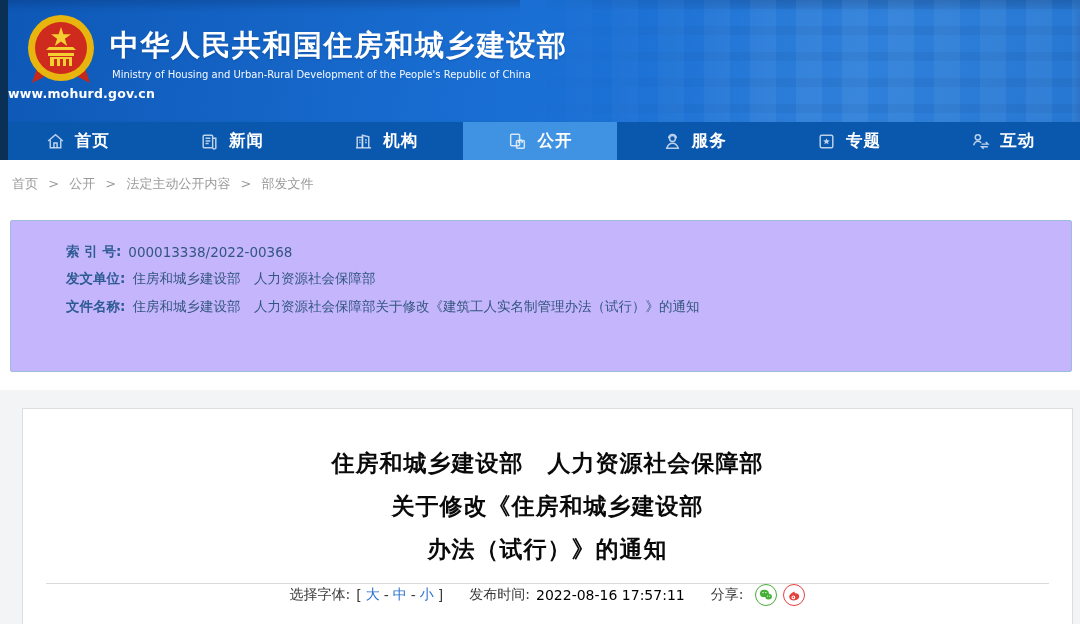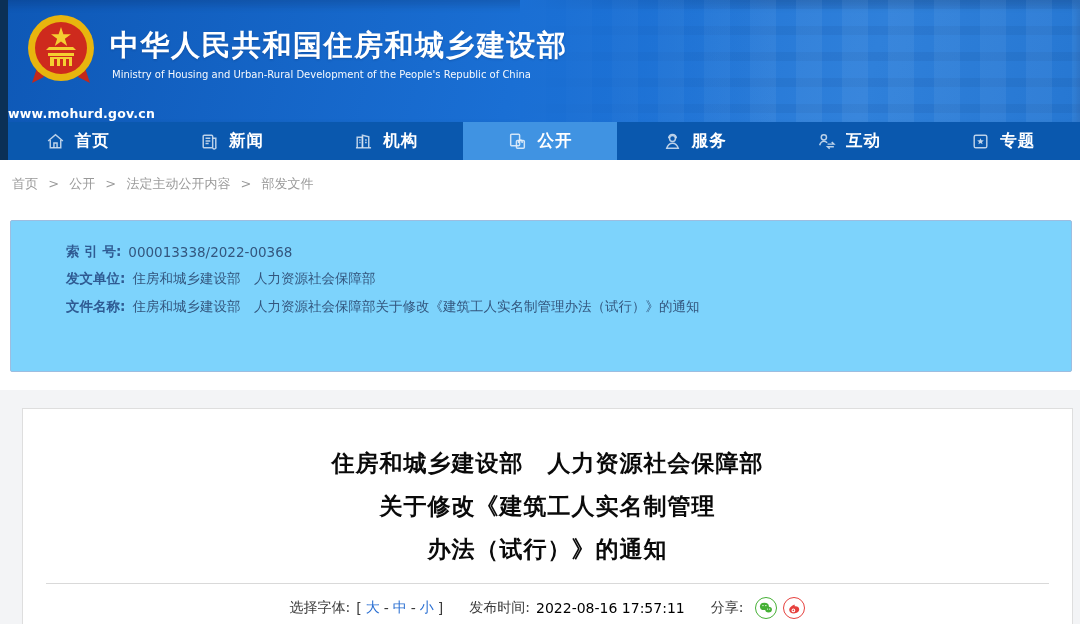--- a/index.html
+++ b/index.html
@@ -14,21 +14,21 @@
     background:
       repeating-linear-gradient(90deg, rgba(205,230,255,.14) 0 26px, transparent 26px 46px),
       repeating-linear-gradient(180deg, rgba(8,38,88,.16) 0 9px, transparent 9px 26px);
   }
   .building-fade { position:absolute; top:0; right:0; width:560px; height:122px;
     background:linear-gradient(90deg,#1a6fd4 0%, rgba(26,111,212,0) 45%); }
   .left-strip { position:absolute; left:0; top:0; width:8px; height:160px; background:#0b3056; z-index:5; }
 
   .emblem { position:absolute; left:26px; top:13px; width:70px; height:76px; }
   .site-url { position:absolute; left:8px; top:86px; width:130px; text-align:center;
-    color:#fff; font-weight:bold; font-size:12.5px; letter-spacing:.2px;margin-top:20px; }
+    color:#fff; font-weight:bold; font-size:12.5px; letter-spacing:.2px; }
   .title-zh { position:absolute; left:110px; top:26px; color:#fff; font-size:29px;
     font-weight:700; letter-spacing:1.5px; text-shadow:0 1px 2px rgba(0,30,80,.25); white-space:nowrap; }
   .title-en { position:absolute; left:112px; top:69px; color:#fff; font-size:10px; opacity:.96; white-space:nowrap; }
 
   .searchbox { position:absolute; left:752px; top:28px; width:314px; height:37px;
     background:#fff; display:flex; align-items:center; padding:0 10px 0 14px; }
   .searchbox input { flex:1; border:none; outline:none; font-size:14px; color:#333;
     font-family:"DejaVu Sans","Liberation Sans",sans-serif; background:transparent; }
   .searchbox input::placeholder { color:#5a5a5a; opacity:1; }
   .search-btn { width:22px; height:22px; cursor:pointer; display:flex; align-items:center; justify-content:center; }
@@ -41,34 +41,34 @@
   .nav-item.active { background:#4093e2; }
   .nav-icon { width:21px; height:21px; opacity:.85; }
 
   
   .breadcrumb { position:absolute; top:175px; left:12px; font-size:13px; color:#9a9a9a; }
   .breadcrumb .crumb { color:#9a9a9a; cursor:pointer; }
   .breadcrumb .sep { margin:0 6px; }
 
   
   .meta-box { position:absolute; left:10px; top:220px; width:1062px; height:152px;
-    background:#7dd3fc; border:1px solid #9dbde0; border-radius:2px; }
+    background:#c4b5fd; border:1px solid #9dbde0; border-radius:2px; }
   .meta-grid { display:grid; grid-template-columns:695px 1fr; padding:17px 0 0 55px; }
   .meta-row { height:27.5px; display:flex; align-items:center; font-size:13.5px; white-space:nowrap; }
   .meta-label { font-weight:700; color:#2f5b93; margin-right:7px; }
   .meta-value { color:#33567e; }
 
   
   .gray-band { position:absolute; left:0; top:390px; width:1080px; height:234px; background:#f3f4f6; }
   .article-card { position:absolute; left:22px; top:408px; width:1051px; height:280px;
     background:#fff; border:1px solid #dedede; }
   .article-title { margin-top:33px; text-align:center; font-size:23px; font-weight:700;
     color:#0a0a0a; line-height:43px; letter-spacing:1px; }
   .divider { margin:12px 23px 0 23px; border-top:1px solid #d9d9d9; }
-  .info-row { margin-top:13px; display:flex; align-items:center; justify-content:center;
+  .info-row { display:flex; align-items:center; justify-content:center;
     font-size:14px; color:#3a3a3a; }
   .info-row .grp { display:flex; align-items:center; }
   .gap-lg { margin-left:26px; }
   .font-link { color:#2a6fd2; cursor:pointer; margin:0 4px; }
   .bracket { color:#3a3a3a; }
   .fs-label, .pub-label, .share-label { margin-right:6px; }
   .pub-value { color:#000000; }
   .share-icon { width:22px; height:22px; border-radius:50%; margin-left:6px; cursor:pointer;
     display:flex; align-items:center; justify-content:center; }
   .share-wechat { border:1.4px solid #45b035; }
@@ -138,32 +138,32 @@
     <div class="nav-item">
       <svg class="nav-icon" viewBox="0 0 20 20" fill="none" stroke="rgba(255,255,255,.85)" stroke-width="1.4">
         <circle cx="10" cy="7.2" r="2.8"></circle>
           <path d="M4.5 16.5 c1 -3.2 3.1 -4.8 5.5 -4.8 s4.5 1.6 5.5 4.8 z"></path>
           <path d="M6.3 7 a3.7 3.7 0 0 1 7.4 0"></path>
       </svg>
       <span>服务</span>
     </div>
     <div class="nav-item">
       <svg class="nav-icon" viewBox="0 0 20 20" fill="none" stroke="rgba(255,255,255,.85)" stroke-width="1.4">
+        <rect x="4" y="4" width="12" height="12" rx="1.5"></rect>
+        <polygon points="10,6.8 10.9,8.9 13.2,9 11.4,10.5 12,12.7 10,11.4 8,12.7 8.6,10.5 6.8,9 9.1,8.9" fill="rgba(255,255,255,.88)" stroke="none"></polygon>
+      </svg>
+      <span>专题</span>
+    </div>
+    <div class="nav-item">
+      <svg class="nav-icon" viewBox="0 0 20 20" fill="none" stroke="rgba(255,255,255,.85)" stroke-width="1.4">
         <circle cx="7.5" cy="6" r="2.5"></circle>
           <path d="M3.5 13.5 c.8 -2.6 2.3 -3.8 4 -3.8 1.2 0 2.3 .5 3.1 1.5"></path>
           <path d="M11 12.5 h6 l-2 -2 M17 15 h-6 l2 2"></path>
       </svg>
       <span>互动</span>
-    </div>
-    <div class="nav-item">
-      <svg class="nav-icon" viewBox="0 0 20 20" fill="none" stroke="rgba(255,255,255,.85)" stroke-width="1.4">
-        <rect x="4" y="4" width="12" height="12" rx="1.5"></rect>
-        <polygon points="10,6.8 10.9,8.9 13.2,9 11.4,10.5 12,12.7 10,11.4 8,12.7 8.6,10.5 6.8,9 9.1,8.9" fill="rgba(255,255,255,.88)" stroke="none"></polygon>
-      </svg>
-      <span>专题</span>
     </div>
   </nav>
 
   <div class="breadcrumb">
     <span class="crumb">首页</span>
     <span class="sep">&gt;</span>
     <span class="crumb">公开</span>
     <span class="sep">&gt;</span>
     <span class="crumb">法定主动公开内容</span>
     <span class="sep">&gt;</span>
@@ -186,21 +186,21 @@
           <span class="meta-value">住房和城乡建设部　人力资源社会保障部关于修改《建筑工人实名制管理办法（试行）》的通知</span>
         </div>
       </div>
     </div>
   </section>
 
   <div class="gray-band"></div>
   <article class="article-card">
     <h1 class="article-title">
       <div>住房和城乡建设部　人力资源社会保障部</div>
-      <div>关于修改《建筑工人实名制管理</div>
+      <div>关于修改《住房和城乡建设部</div>
       <div>办法（试行）》的通知</div>
     </h1>
     <div class="divider"></div>
 
     <div class="info-row">
       <div class="grp">
         <span class="fs-label">选择字体:</span>
         <span class="bracket">[</span>
         <span class="font-link">大</span>
         <span class="bracket">-</span>

